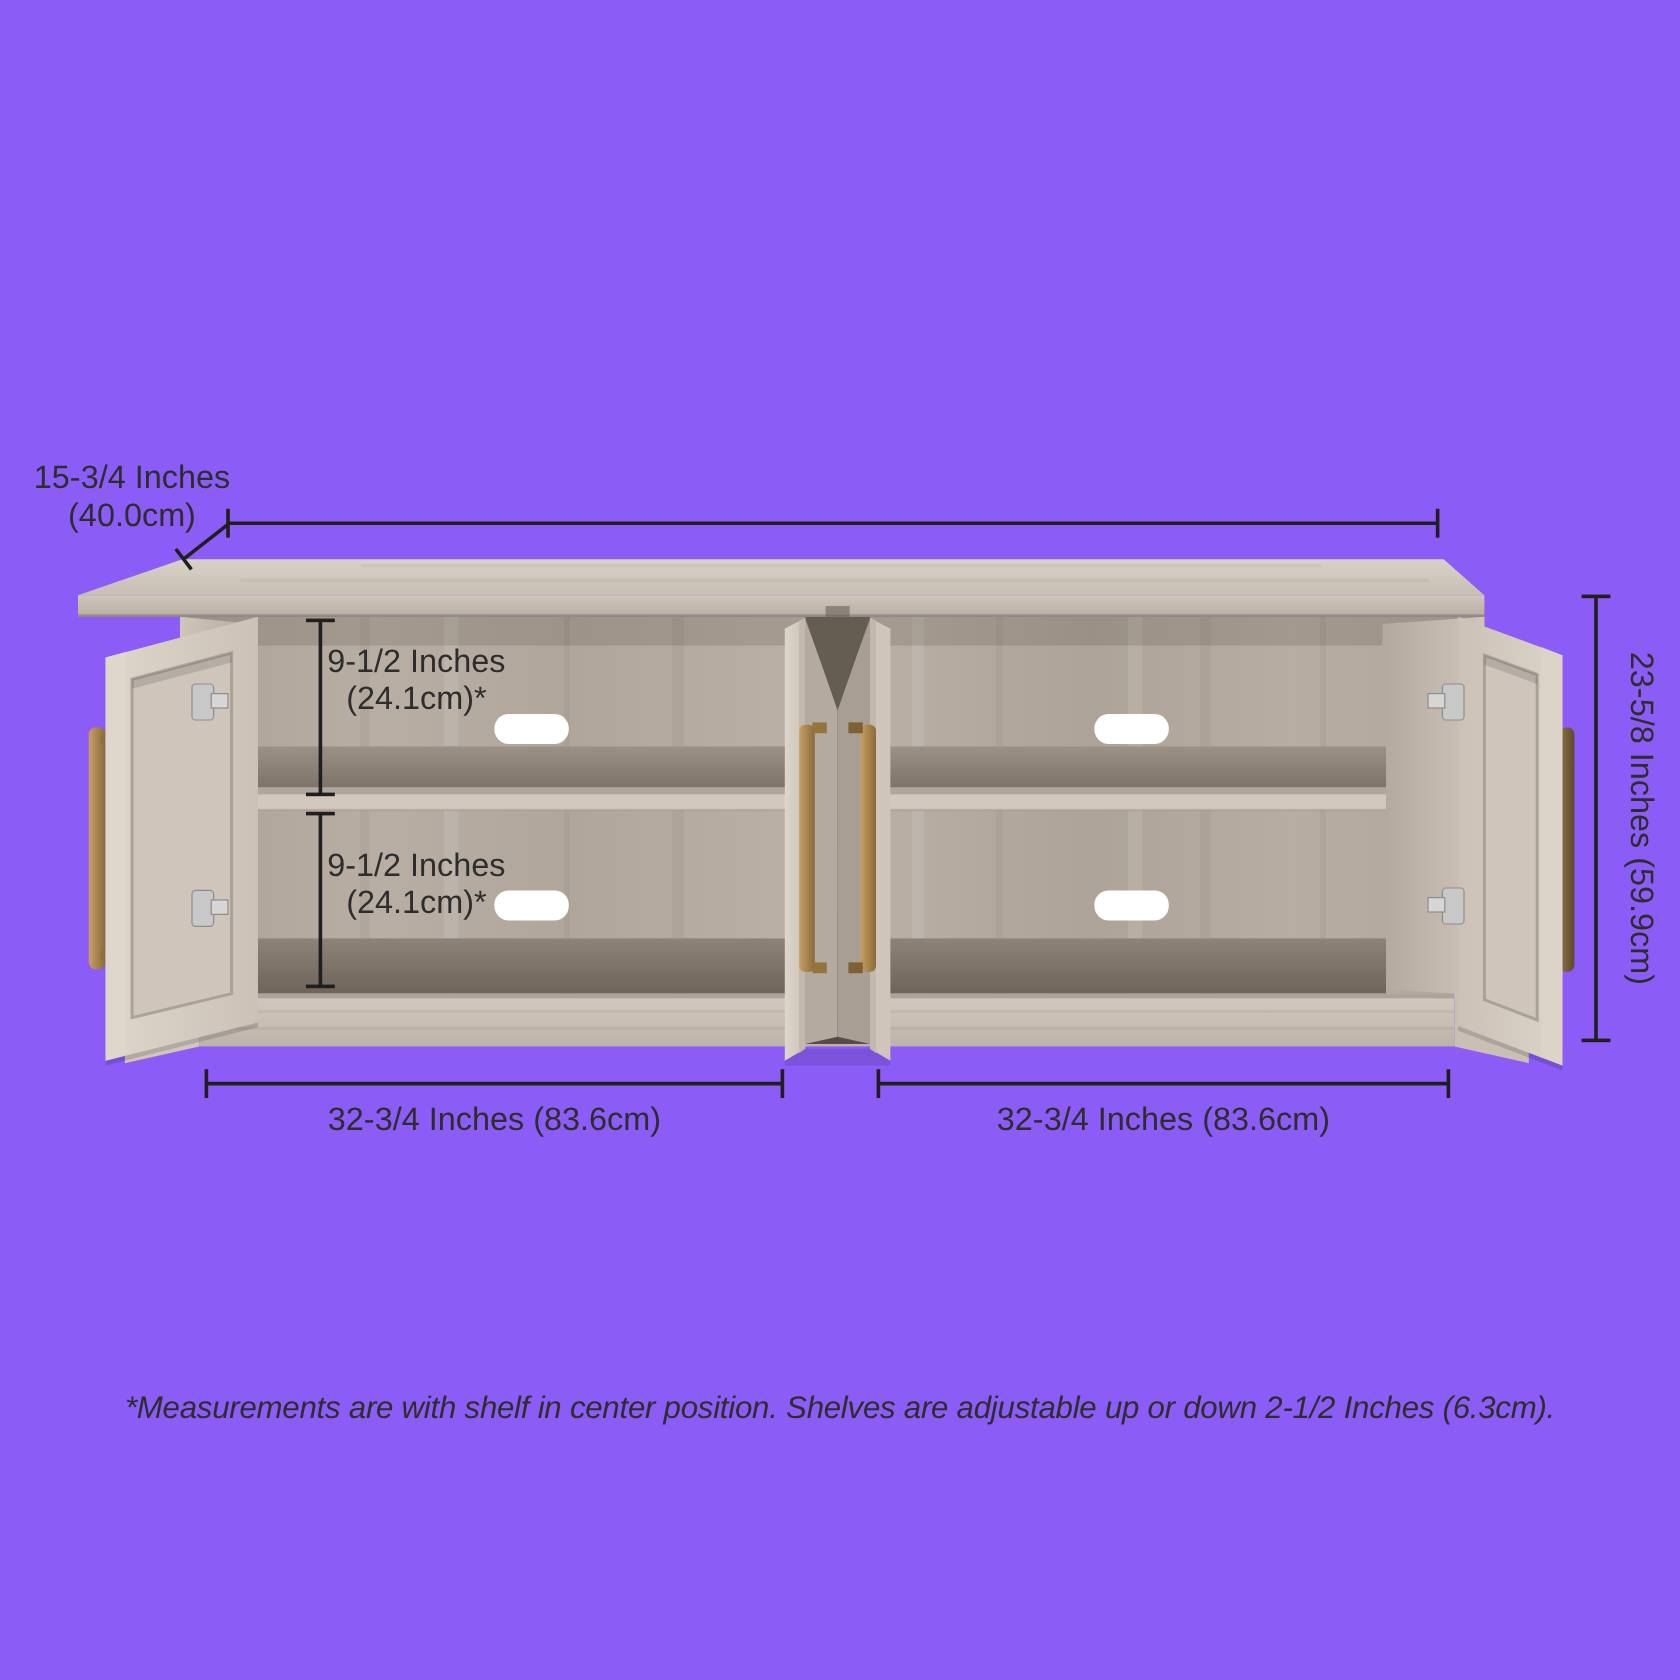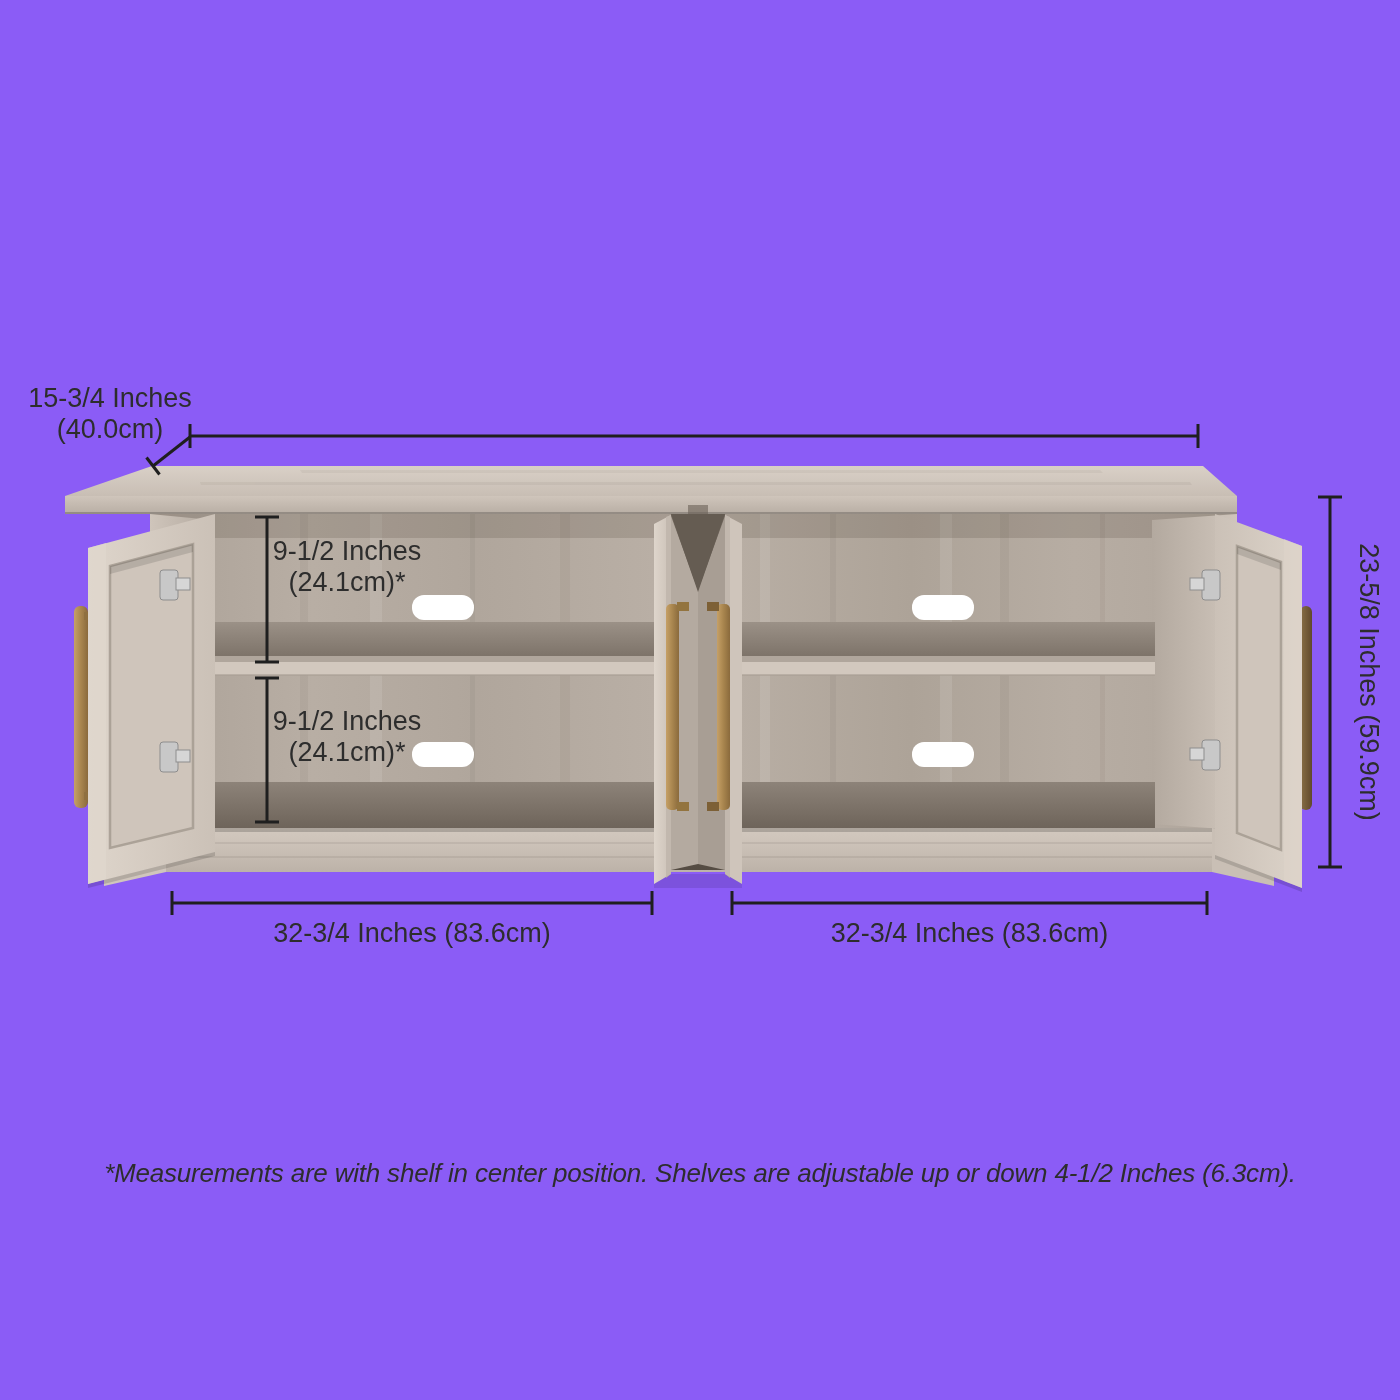--- a/index.html
+++ b/index.html
@@ -271,15 +271,15 @@
 
   <div class="lbl" style="left:272px;top:706px;width:150px;">
     <div>9-1/2 Inches</div>
     <div>(24.1cm)*</div>
   </div>
 
   <div class="lbl" style="left:172px;top:918px;width:480px;">32-3/4 Inches (83.6cm)</div>
 
   <div class="lbl" style="left:732px;top:918px;width:475px;">32-3/4 Inches (83.6cm)</div>
 
-  <div class="lbl lbl-footnote" style="left:70px;top:1158px;width:1260px;">*Measurements are with shelf in center position. Shelves are adjustable up or down 4-1/2 Inches (6.3cm).</div>
+  <div class="lbl lbl-footnote" style="left:70px;top:1158px;width:1260px;">*Measurements are with shelf in center position. Shelves are adjustable up or down 2-1/2 Inches (6.3cm).</div>
 
 </div>
 
 </body></html>

